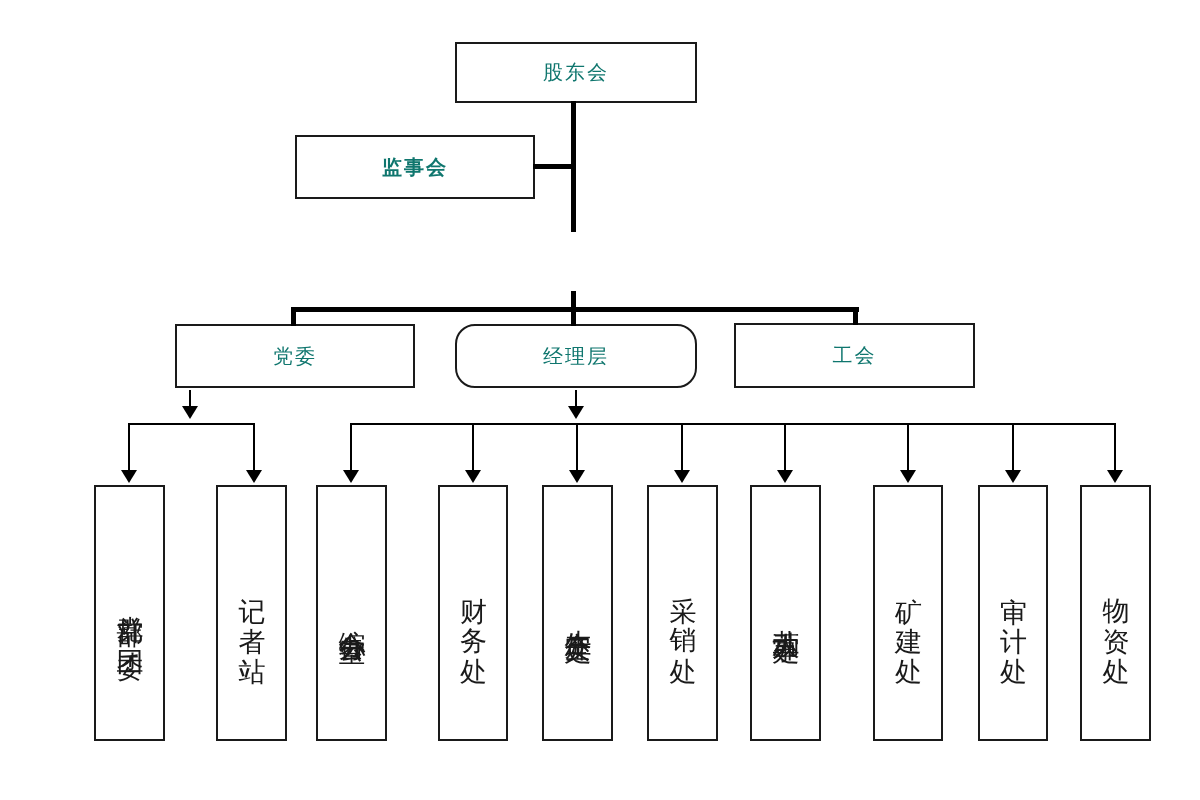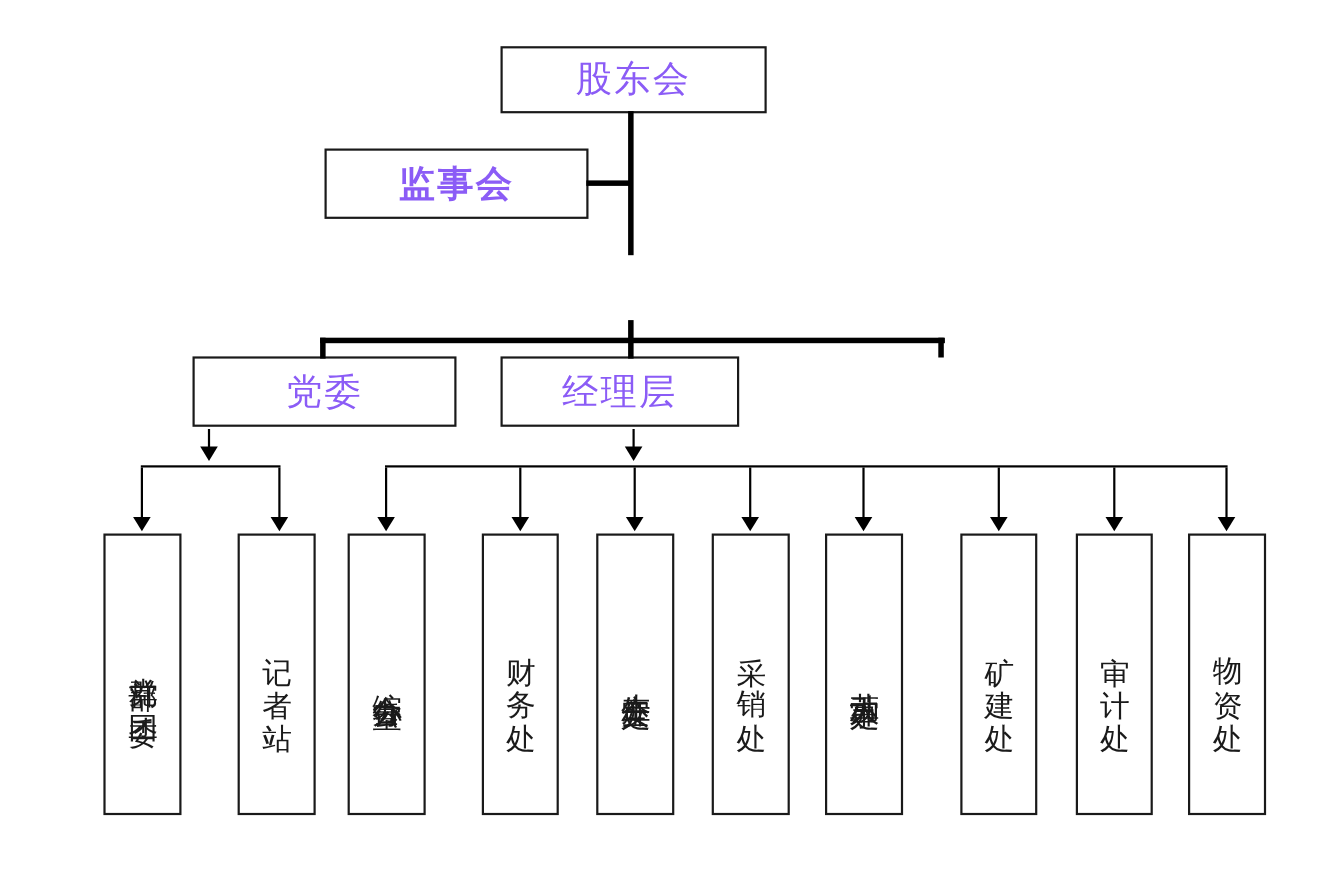--- a/index.html
+++ b/index.html
@@ -4,21 +4,21 @@
 <style>
   html,body{margin:0;padding:0;background:#ffffff;}
   #stage{
     position:relative;width:1200px;height:800px;background:#ffffff;overflow:hidden;
     font-family:"Liberation Sans","DejaVu Sans",sans-serif;color:#1a1a1a;
   }
   .node{
     position:absolute;box-sizing:border-box;border:2px solid #1a1a1a;background:#ffffff;
     display:flex;align-items:center;justify-content:center;
   }
-  .hlabel{font-size:33px;letter-spacing:2px;white-space:nowrap;color:#8b5cf6;}
+  .hlabel{font-size:20px;letter-spacing:2px;white-space:nowrap;color:#0f766e;}
   .vlabel{
     writing-mode:vertical-lr;text-orientation:upright;
     font-size:27px;letter-spacing:2px;color:#1a1a1a;line-height:1;
   }
   .vlabel.spread{letter-spacing:30px;margin-top:15px;}
   .line{position:absolute;background:#000000;}
   .arrowhead{
     position:absolute;width:0;height:0;
     border-left:8px solid transparent;border-right:8px solid transparent;
     border-top:13px solid #000000;
@@ -35,24 +35,27 @@
 
   <div class="node" style="left:295px;top:135px;width:240px;height:64px;font-weight:bold;">
     <span class="hlabel">监事会</span>
   </div>
 
 
   <div class="node" style="left:175px;top:324px;width:240px;height:64px;">
     <span class="hlabel">党委</span>
   </div>
 
-  <div class="node" style="left:455px;top:324px;width:217px;height:64px;">
+  <div class="node" style="left:455px;top:324px;width:242px;height:64px;border-radius:20px;">
     <span class="hlabel">经理层</span>
   </div>
 
+  <div class="node" style="left:734px;top:323px;width:241px;height:65px;">
+    <span class="hlabel">工会</span>
+  </div>
 
   <div class="line" style="left:571px;top:101px;width:5px;height:131px;"></div>
   <div class="line" style="left:533px;top:164px;width:40px;height:5px;"></div>
   <div class="line" style="left:571px;top:291px;width:5px;height:35px;"></div>
   <div class="line" style="left:291px;top:307px;width:568px;height:5px;"></div>
   <div class="line" style="left:291px;top:307px;width:5px;height:19px;"></div>
   <div class="line" style="left:853px;top:307px;width:5px;height:18px;"></div>
 
   <div class="line" style="left:189px;top:390px;width:2px;height:17px;"></div>
   <div class="arrowhead" style="left:182px;top:406px;"></div>

